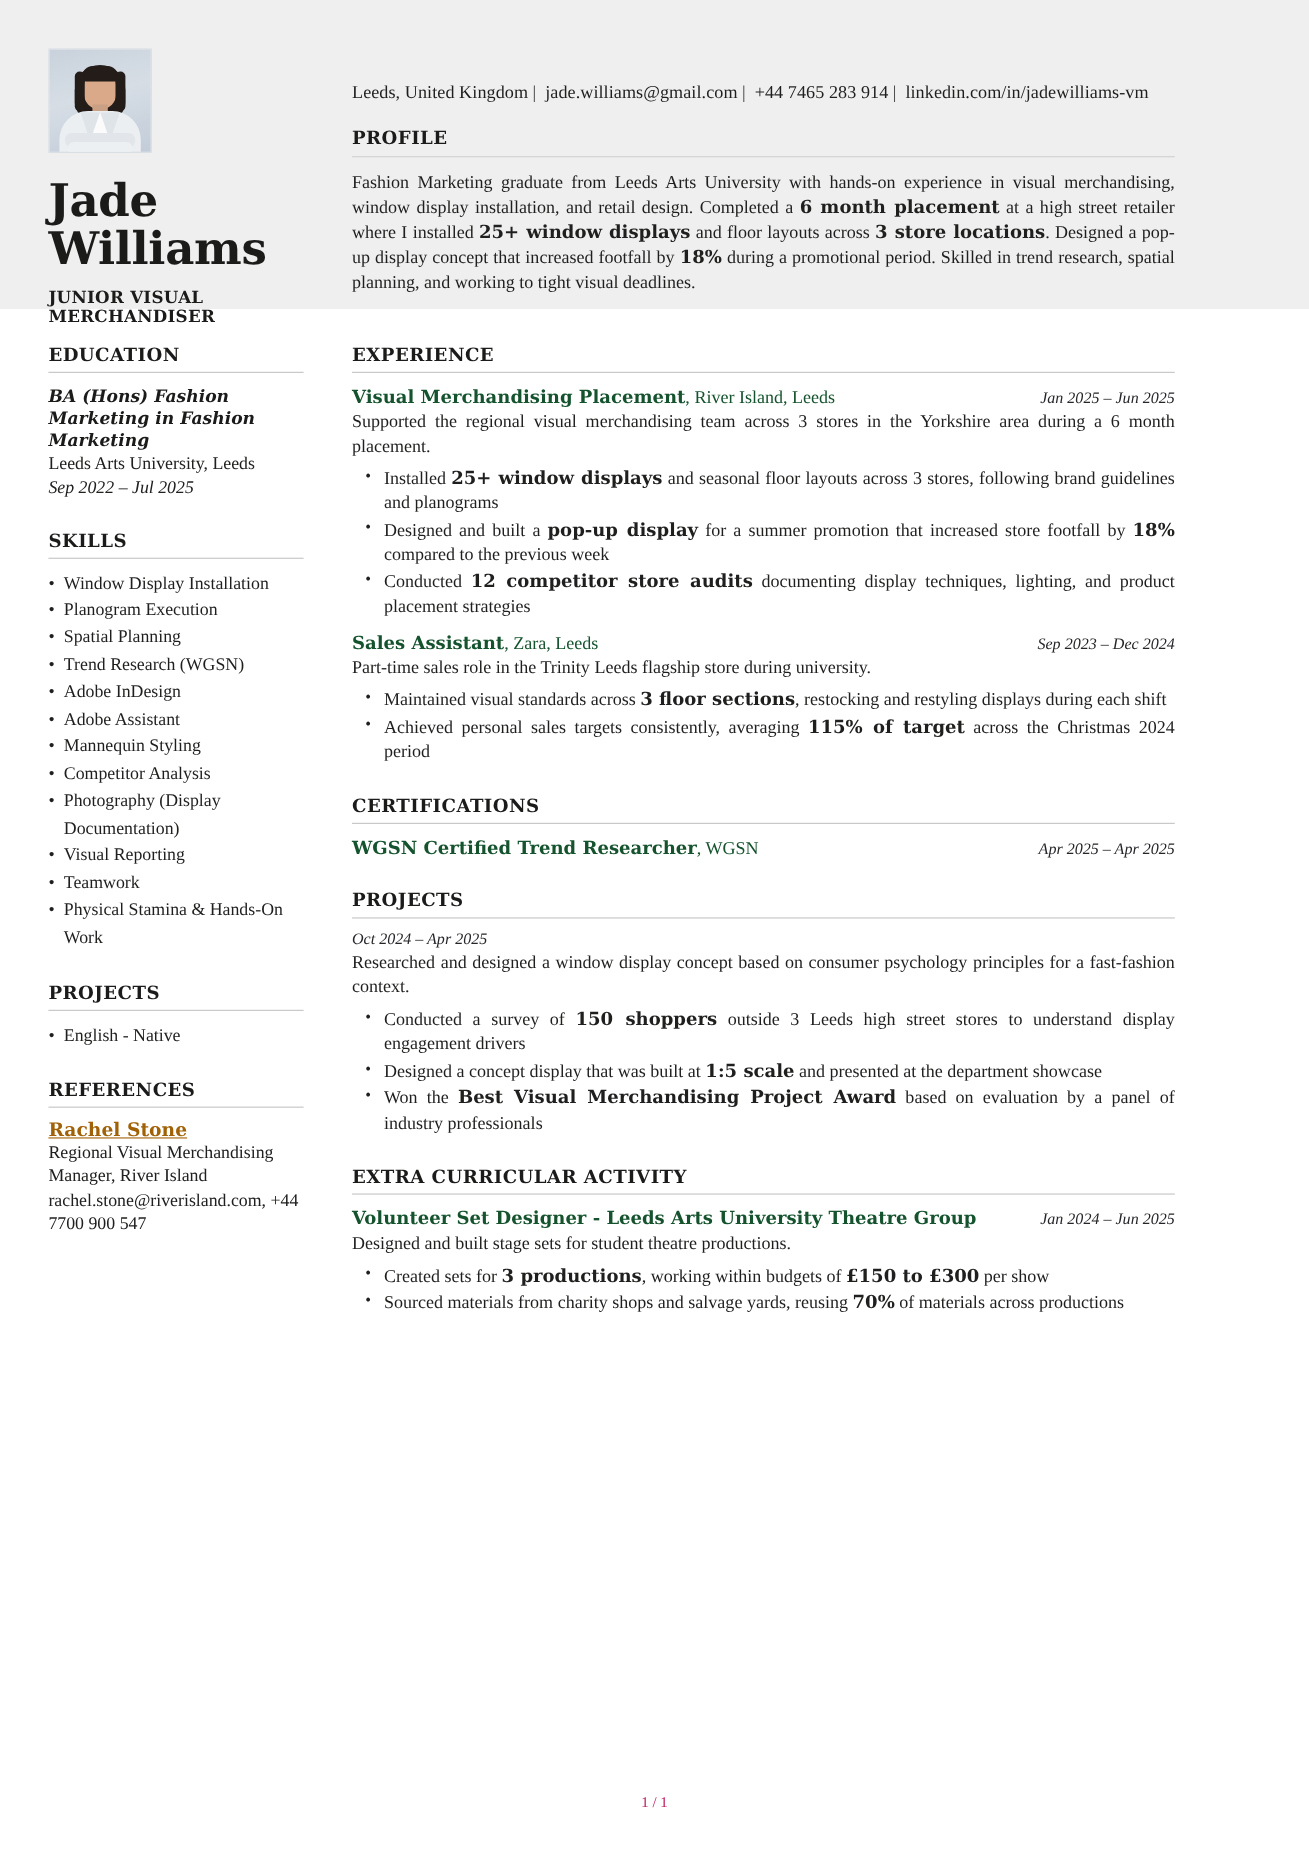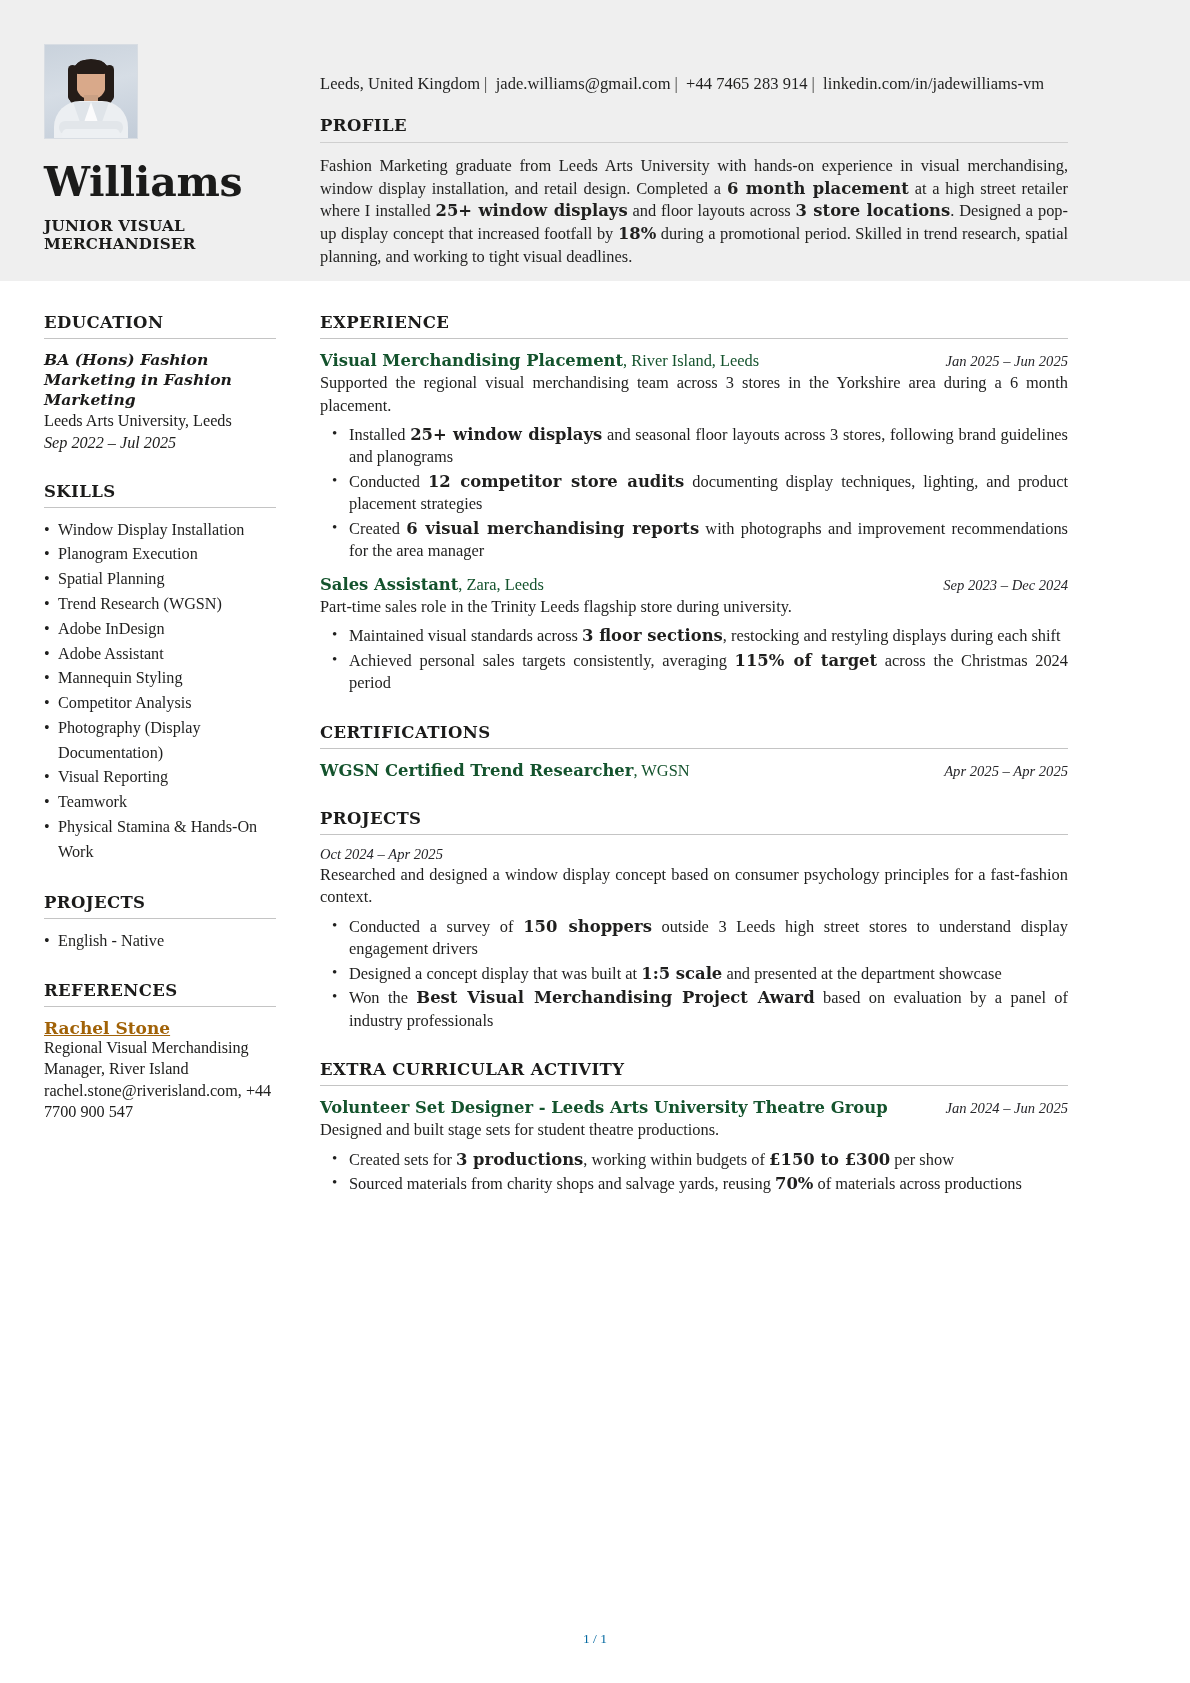--- a/index.html
+++ b/index.html
@@ -243,21 +243,21 @@
   .bullets li b { font-family: "DejaVu Serif", serif; font-weight: 700; }
   .entry-desc b, .profile-body b { font-family: "DejaVu Serif", serif; font-weight: 700; }
 
   .footer {
     position: absolute;
     left: 0;
     bottom: 36px;
     width: 1190px;
     text-align: center;
     font-size: 13.5px;
-    color: #0369a1;
+    color: #be185d;
   }
 </style>
 </head>
 <body>
 
 <div class="page">
 
   <div class="header-band">
     <div class="header-inner">
 
@@ -270,20 +270,21 @@
           <div class="hair-r"></div>
           <div class="neck"></div>
           <div class="body"></div>
           <div class="shirt"></div>
           <div class="lapel-l"></div>
           <div class="lapel-r"></div>
           <div class="arms"></div>
           <div class="arms2"></div>
         </div>
         <div class="name">
+          <div>Jade</div>
           <div>Williams</div>
         </div>
         <div class="job-title">JUNIOR VISUAL MERCHANDISER</div>
       </div>
 
       <div class="header-right">
         <div class="contact-line">
           <span>Leeds, United Kingdom</span><span class="contact-sep">|</span>
           <span>jade.williams@gmail.com</span><span class="contact-sep">|</span>
           <span>+44 7465 283 914</span><span class="contact-sep">|</span>
@@ -354,22 +355,22 @@
         <div class="rule-dark"></div>
         <div>
             <div class="entry">
               <div class="entry-head">
                 <div class="entry-title"><b>Visual Merchandising Placement</b><span>, River Island, Leeds</span></div>
                 <div class="entry-dates">Jan 2025 – Jun 2025</div>
               </div>
               <div class="entry-desc">Supported the regional visual merchandising team across 3 stores in the Yorkshire area during a 6 month placement.</div>
               <ul class="bullets">
                 <li><span>Installed </span><b>25+ window displays</b><span> and seasonal floor layouts across 3 stores, following brand guidelines and planograms</span></li>
+                <li><span>Designed and built a </span><b>pop-up display</b><span> for a summer promotion that increased store footfall by </span><b>18%</b><span> compared to the previous week</span></li>
                 <li><span>Conducted </span><b>12 competitor store audits</b><span> documenting display techniques, lighting, and product placement strategies</span></li>
-                <li><span>Created </span><b>6 visual merchandising reports</b><span> with photographs and improvement recommendations for the area manager</span></li>
               </ul>
             </div>
             <div class="entry">
               <div class="entry-head">
                 <div class="entry-title"><b>Sales Assistant</b><span>, Zara, Leeds</span></div>
                 <div class="entry-dates">Sep 2023 – Dec 2024</div>
               </div>
               <div class="entry-desc">Part-time sales role in the Trinity Leeds flagship store during university.</div>
               <ul class="bullets">
                 <li><span>Maintained visual standards across </span><b>3 floor sections</b><span>, restocking and restyling displays during each shift</span></li>

